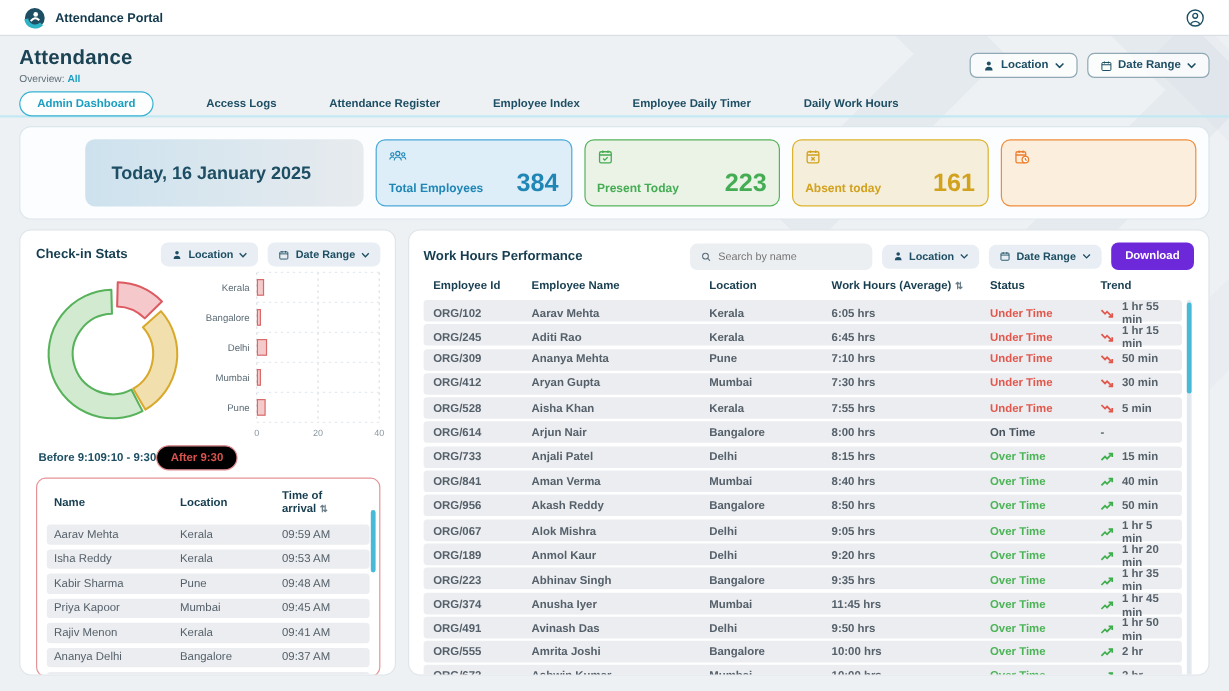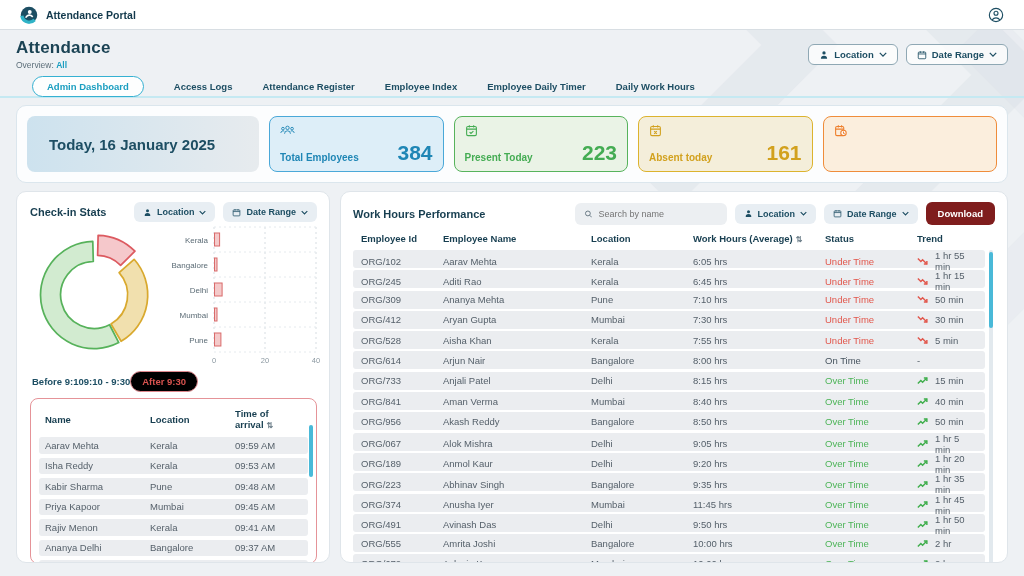--- a/index.html
+++ b/index.html
@@ -19,30 +19,30 @@
   .page-head { position:relative; z-index:2; display:flex; padding:8px 16px 0; }
   .page-title { font-size:17px; font-weight:bold; color:#1b4354; letter-spacing:.2px; }
   .overview { font-size:8.5px; color:#5d6f7a; margin-top:2px; }
   .overview b { color:#1a9ec0; }
   .head-actions { margin-left:auto; display:flex; gap:8px; align-items:flex-start; margin-top:6px; }
   .btn-outline { display:flex; align-items:center; gap:5px; border:1px solid #8fa8b4; border-radius:6px;
     background:rgba(255,255,255,.75); padding:4px 10px; font-size:9.5px; font-weight:bold; color:#1d4e63; cursor:pointer; }
   .btn-outline svg, .btn-soft svg { flex:none; }
 
   
-  .tabs { position:relative; z-index:2; display:flex; gap:30px; align-items:center; padding:6px 32px 0;
+  .tabs { position:relative; z-index:2; display:flex; gap:44px; align-items:center; padding:6px 16px 0;
     border-bottom:2px solid #c5e9f2; height:28px; }
   .tab { font-size:9.5px; font-weight:bold; color:#1d4e63; cursor:pointer; white-space:nowrap; }
   .tab.active { border:1.5px solid #35b1d2; color:#1a9ec0; border-radius:14px; padding:4px 14px; background:#fdfefe; }
 
   
   .summary { position:relative; z-index:2; margin:7px 16px 0; height:78px; background:#fcfdfe;
     border:1px solid #dbe6ed; border-radius:10px; padding:10px; display:flex; gap:10px; }
   .today { width:232px; flex:none; border-radius:8px; background:linear-gradient(90deg,#cde2ee,#e7ebee);
-    display:flex; align-items:center; padding-left:22px; font-size:15px; font-weight:bold; color:#1d4e63; }
+    display:flex; align-items:center; padding-left:22px; font-size:15px; font-weight:bold; color:#1d4e63;margin-left:44px; }
   .cards { display:flex; gap:10px; flex:1; }
   .card { flex:1; border-radius:8px; border:1.5px solid; padding:7px 10px 8px; display:flex;
     flex-direction:column; justify-content:space-between; }
   .card-bottom { display:flex; justify-content:space-between; align-items:flex-end; }
   .card-label { font-size:10px; font-weight:bold; }
   .card-value { font-size:21px; font-weight:bold; line-height:1; }
 
   
   main { position:relative; z-index:2; display:flex; gap:10px; margin:8px 16px 0; }
   .panel { background:#fff; border:1px solid #dfe5ea; border-radius:10px; padding:10px 12px; height:372px; overflow:hidden; }
@@ -66,24 +66,24 @@
   .ci-row { background:#ebedf0; border-radius:3px; margin-bottom:4px; padding:0 6px; height:16.5px;
     font-size:9.5px; color:#55606a; }
   .ci-c1 { width:105px; } .ci-c2 { width:85px; } .ci-c3 { flex:1; }
   .sort { font-size:8px; color:#6b7d88; margin-left:3px; cursor:pointer; }
   .ci-scroll { position:absolute; right:3px; top:26px; width:4px; height:52px; background:#49b9d8; border-radius:2px; }
 
   .search { display:flex; align-items:center; gap:6px; background:#eceff2; border-radius:6px; padding:0 9px;
     height:22px; width:152px; }
   .search input { border:none; background:transparent; outline:none; font-size:9px; width:100%; color:#41505a;
     font-family:"Liberation Sans", sans-serif; }
-  .btn-dark { background:#7f1d1d; color:#fff; border:none; border-radius:6px; font-size:9.5px; font-weight:bold;
+  .btn-dark { background:#6d28d9; color:#fff; border:none; border-radius:6px; font-size:9.5px; font-weight:bold;
     padding:6px 12px; cursor:pointer; }
 
-  .wh-grid { display:grid; grid-template-columns:82px 148px 102px 132px 92px 1fr; align-items:center; }
+  .wh-grid { display:grid; grid-template-columns:82px 148px 102px 132px 92px 1fr; align-items:center;font-weight:bold; }
   .wh-headrow { margin-top:8px; padding:0 8px 6px; font-size:9.5px; font-weight:bold; color:#173e50; }
   .wh-rows { position:relative; padding-right:10px; }
   .wh-row { background:#ebedf0; border-radius:3px; margin-bottom:2.3px; height:18px; padding:0 8px;
     font-size:9.5px; color:#55606a; }
   .st-under { color:#e2574c; } .st-on { color:#46535e; } .st-over { color:#4cb457; }
   .trend-cell { display:flex; align-items:center; gap:6px; }
   .wh-track { position:absolute; right:2px; top:0; width:4px; height:322px; background:#e2e9ee; border-radius:2px; }
   .wh-thumb { position:absolute; right:2px; top:2px; width:4px; height:76px; background:#49b9d8; border-radius:2px; }
 
   svg { display:block; }

